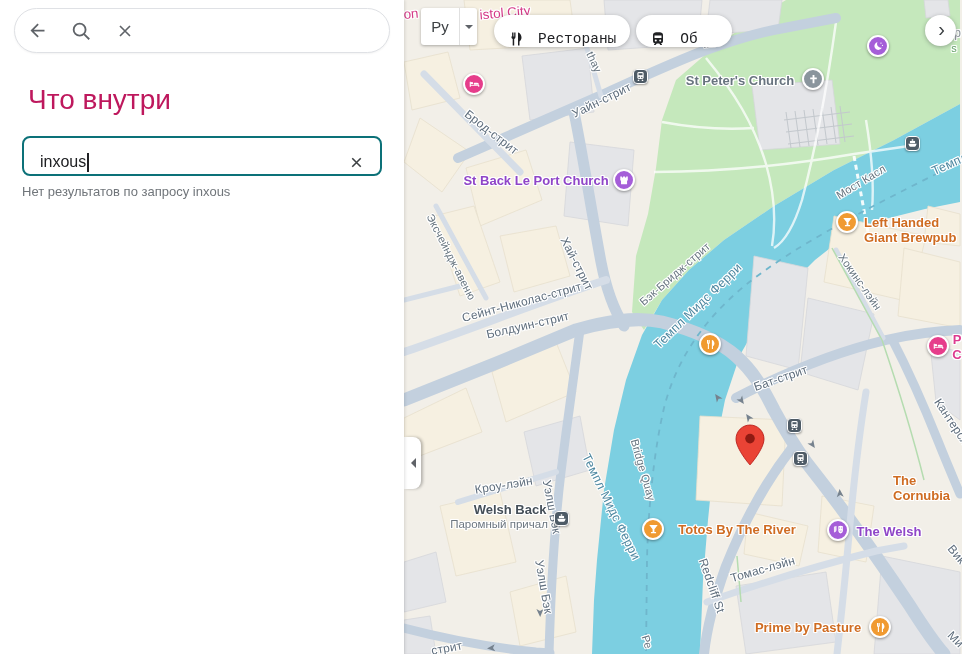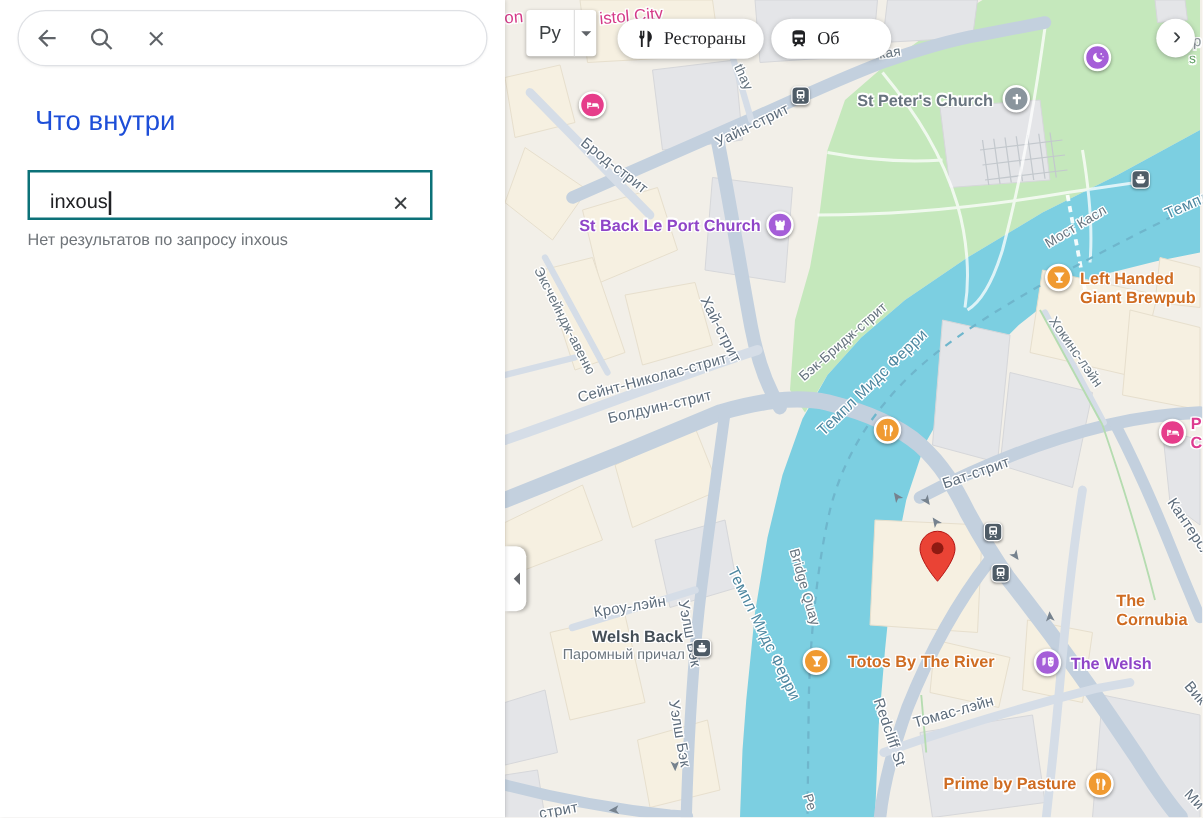--- a/index.html
+++ b/index.html
@@ -4,22 +4,22 @@
 <style>
   html,body{margin:0;padding:0;background:#fff;}
   body{width:962px;height:654px;overflow:hidden;font-family:"Liberation Sans",sans-serif;}
   .app{position:relative;width:962px;height:654px;overflow:hidden;}
 
   
   .sidebar{position:absolute;left:0;top:0;width:404px;height:654px;background:#fff;z-index:30;box-shadow:1px 0 3px rgba(0,0,0,.12);}
   .search-pill{position:absolute;left:14px;top:8px;width:376px;height:45px;box-sizing:border-box;border:1px solid #dfe1e5;border-radius:24px;background:#fff;display:flex;align-items:center;box-shadow:0 1px 2px rgba(0,0,0,.05);}
   .search-pill .icon-btn{background:none;border:none;padding:0;width:44px;height:44px;display:flex;align-items:center;justify-content:center;cursor:pointer;}
   .query-input{flex:1;border:none;outline:none;font-size:16px;color:#202124;font-family:"Liberation Sans",sans-serif;background:transparent;padding:0 4px 0 14px;}
-  .section-title{position:absolute;left:28px;top:84px;margin:0;font-size:22px;font-weight:400;color:#1d4ed8;}
-  .inner-box{position:absolute;left:22px;top:136px;width:324px;height:40px;box-sizing:border-box;border:2px solid #0c7178;border-radius:0;background:#fff;display:flex;align-items:center;padding:12px 8px 0 16px;}
+  .section-title{position:absolute;left:28px;top:84px;margin:0;font-size:28px;font-weight:400;color:#be185d;}
+  .inner-box{position:absolute;left:22px;top:136px;width:360px;height:40px;box-sizing:border-box;border:2px solid #0c7178;border-radius:8px;background:#fff;display:flex;align-items:center;padding:12px 8px 0 16px;}
   .inner-text{font-size:16px;color:#202124;}
   .caret-bar{display:inline-block;width:1.5px;height:19px;background:#202124;margin-left:1px;vertical-align:-4px;}
   .inner-clear{margin-left:auto;background:none;border:none;width:32px;height:32px;display:flex;align-items:center;justify-content:center;cursor:pointer;padding:0;}
   .no-results{position:absolute;left:22px;top:184px;margin:0;font-size:13px;color:#70757a;}
 
   
   .map{position:absolute;left:404px;top:0;width:558px;height:654px;overflow:hidden;background:#f2efe8;}
   .map svg.base{position:absolute;left:0;top:0;z-index:1;}
 
   .lbl{position:absolute;z-index:5;white-space:pre-line;text-align:center;line-height:1.15;pointer-events:none;
@@ -43,22 +43,22 @@
   .pin.orange{background:#f09a31;}
   .pin.pink{background:#e63d8b;}
   .pin.purple{background:#a55ed8;}
   .pin.grey{background:#8a959d;}
   .sq{position:absolute;z-index:6;width:15px;height:15px;border-radius:4px;background:#4e5b66;border:1px solid #fff;box-sizing:border-box;
       display:flex;align-items:center;justify-content:center;box-shadow:0 1px 2px rgba(0,0,0,.35);cursor:pointer;}
   .marker{position:absolute;z-index:7;cursor:pointer;}
 
   .chips{position:absolute;left:90px;top:15px;z-index:10;display:flex;gap:6px;}
   .chip{height:32px;border:none;border-radius:16px;background:#fff;box-shadow:0 1px 4px rgba(60,64,67,.35);
-        display:flex;align-items:center;gap:7px;padding:0 14px;font-size:14.5px;font-weight:500;color:#202124;
-        font-family:Liberation Serif, serif;cursor:pointer;white-space:nowrap;}
+        display:flex;align-items:flex-end;gap:14px;padding:0 14px;font-size:14.5px;font-weight:500;color:#202124;
+        font-family:Liberation Mono, monospace;cursor:pointer;white-space:nowrap;}
   .chip.clipped{width:96px;padding-right:0;overflow:hidden;}
   .more-btn{position:absolute;left:521px;top:15px;z-index:11;width:31px;height:31px;border-radius:50%;border:none;background:#fff;
             box-shadow:0 1px 4px rgba(60,64,67,.4);font-size:20px;color:#3c4043;cursor:pointer;display:flex;align-items:center;justify-content:center;padding:0 0 3px 2px;}
   .ime-box{position:absolute;left:17px;top:8px;z-index:10;height:37px;background:#fff;border-radius:3px;
            box-shadow:0 1px 3px rgba(0,0,0,.3);display:flex;align-items:stretch;cursor:pointer;}
   .ime-label{width:38px;display:flex;align-items:center;justify-content:center;font-size:15px;color:#3c4043;border-right:1px solid #e0e0e0;}
   .ime-caret{width:17px;display:flex;align-items:center;justify-content:center;}
   .ime-caret::after{content:"";border:4px solid transparent;border-top-color:#5f6368;margin-top:4px;}
   .collapse-tab{position:absolute;left:0;top:437px;z-index:12;width:17px;height:52px;background:#fff;border:none;
                 border-radius:0 8px 8px 0;box-shadow:2px 0 3px rgba(0,0,0,.25);cursor:pointer;display:flex;align-items:center;justify-content:center;padding:0;}

